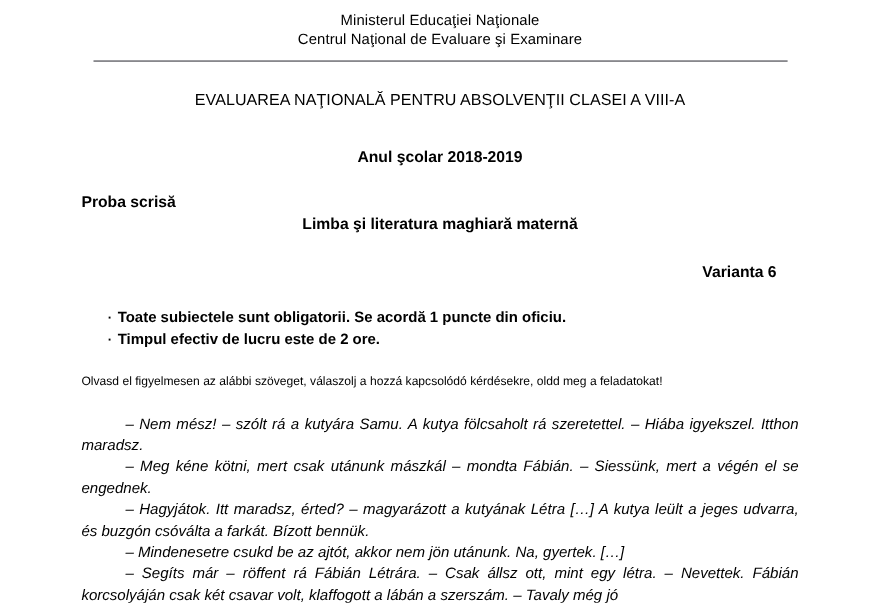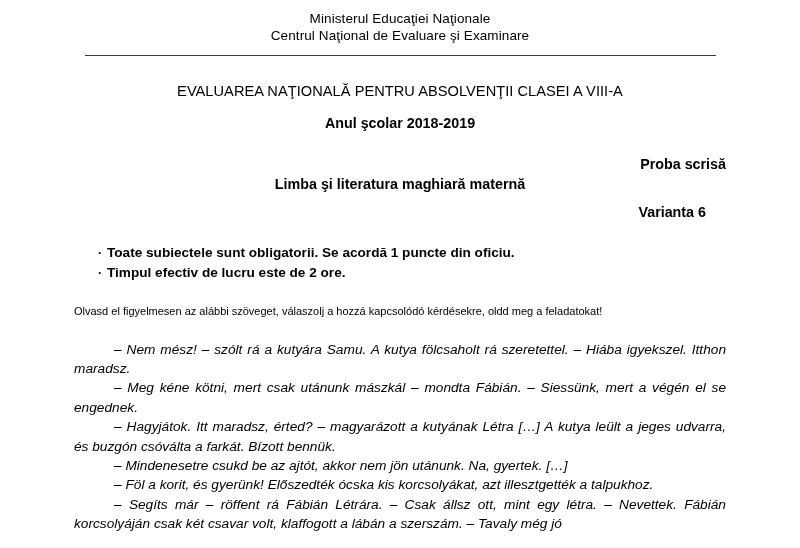--- a/index.html
+++ b/index.html
@@ -57,41 +57,41 @@
     line-height: 18px;
     margin-top: 26px;
     letter-spacing: 0.05px;
     white-space: nowrap;
   }
   .title-year {
     text-align: center;
     font-size: 14.3px;
     font-weight: bold;
     line-height: 18px;
-    margin-top: 14px;
+    margin-top: 34px;
   }
   .title-proba {
-    text-align: right;
+    text-align: left;
     font-size: 14.3px;
     font-weight: bold;
     line-height: 19.5px;
     margin-top: 23px;
   }
   .title-subject {
     text-align: center;
     font-size: 14.3px;
     font-weight: bold;
     line-height: 19.5px;
   }
   .variant {
     text-align: right;
     font-size: 14.3px;
     font-weight: bold;
     line-height: 18px;
-    margin-top: 9px;
+    margin-top: 25px;
     padding-right: 20px;
   }
 
   
   .bullets {
     margin-top: 22px;
     padding-left: 0;
   }
   .bullet-row {
     display: flex;
@@ -181,18 +181,17 @@
     </div>
 
 
     <div class="instruction">Olvasd el figyelmesen az alábbi szöveget, válaszolj a hozzá kapcsolódó kérdésekre, oldd meg a feladatokat!</div>
 
     <div class="passage">
       <p>– Nem mész! – szólt rá a kutyára Samu. A kutya fölcsaholt rá szeretettel. – Hiába igyekszel. Itthon maradsz.</p>
       <p>– Meg kéne kötni, mert csak utánunk mászkál – mondta Fábián. – Siessünk, mert a végén el se engednek.</p>
       <p>– Hagyjátok. Itt maradsz, érted? – magyarázott a kutyának Létra […] A kutya leült a jeges udvarra, és buzgón csóválta a farkát. Bízott bennük.</p>
       <p>– Mindenesetre csukd be az ajtót, akkor nem jön utánunk. Na, gyertek. […]</p>
-      <p>– Föl a korit, és gyerünk! Előszedték ócska kis korcsolyákat, azt illesztgették a talpukhoz.</p>
       <p>– Segíts már – röffent rá Fábián Létrára. – Csak állsz ott, mint egy létra. – Nevettek. Fábián korcsolyáján csak két csavar volt, klaffogott a lábán a szerszám. – Tavaly még jó</p>
     </div>
 
   </div>
 </div>
 
 </body></html>

